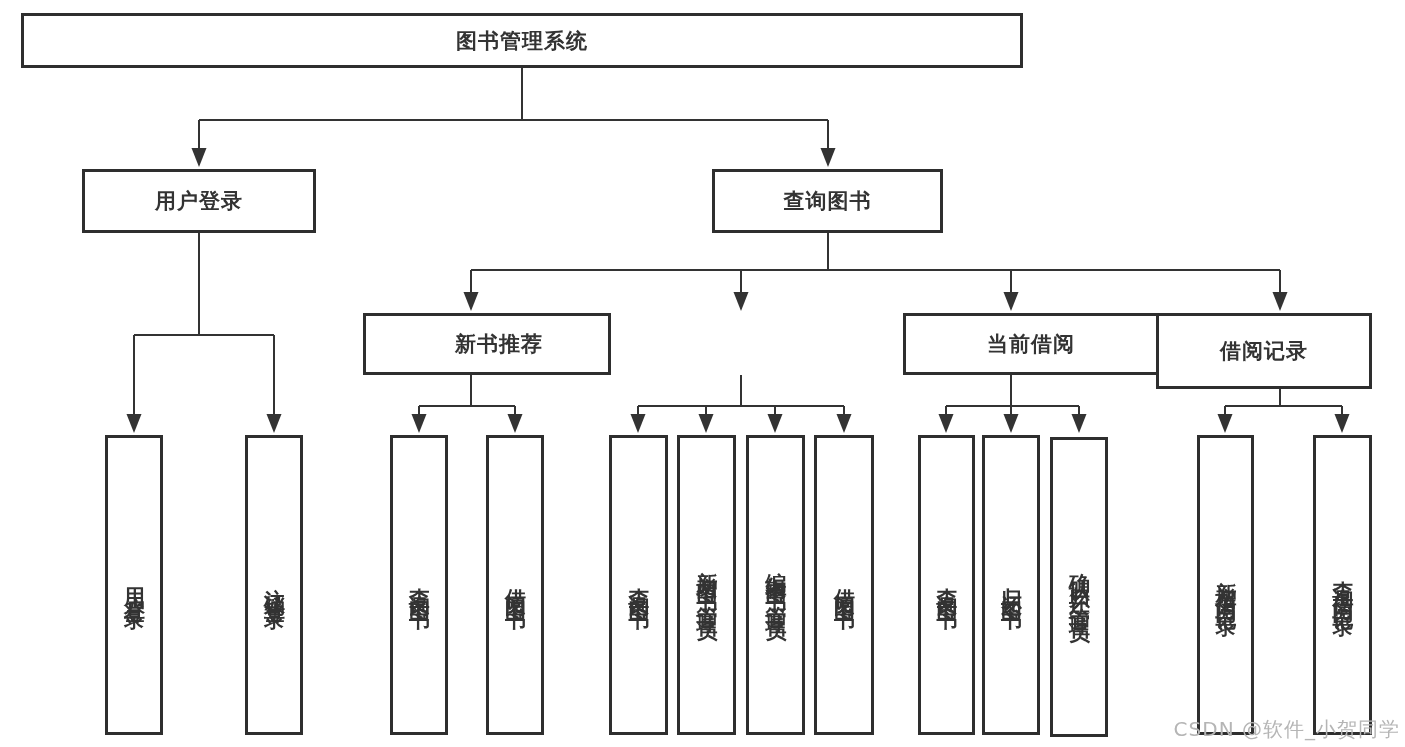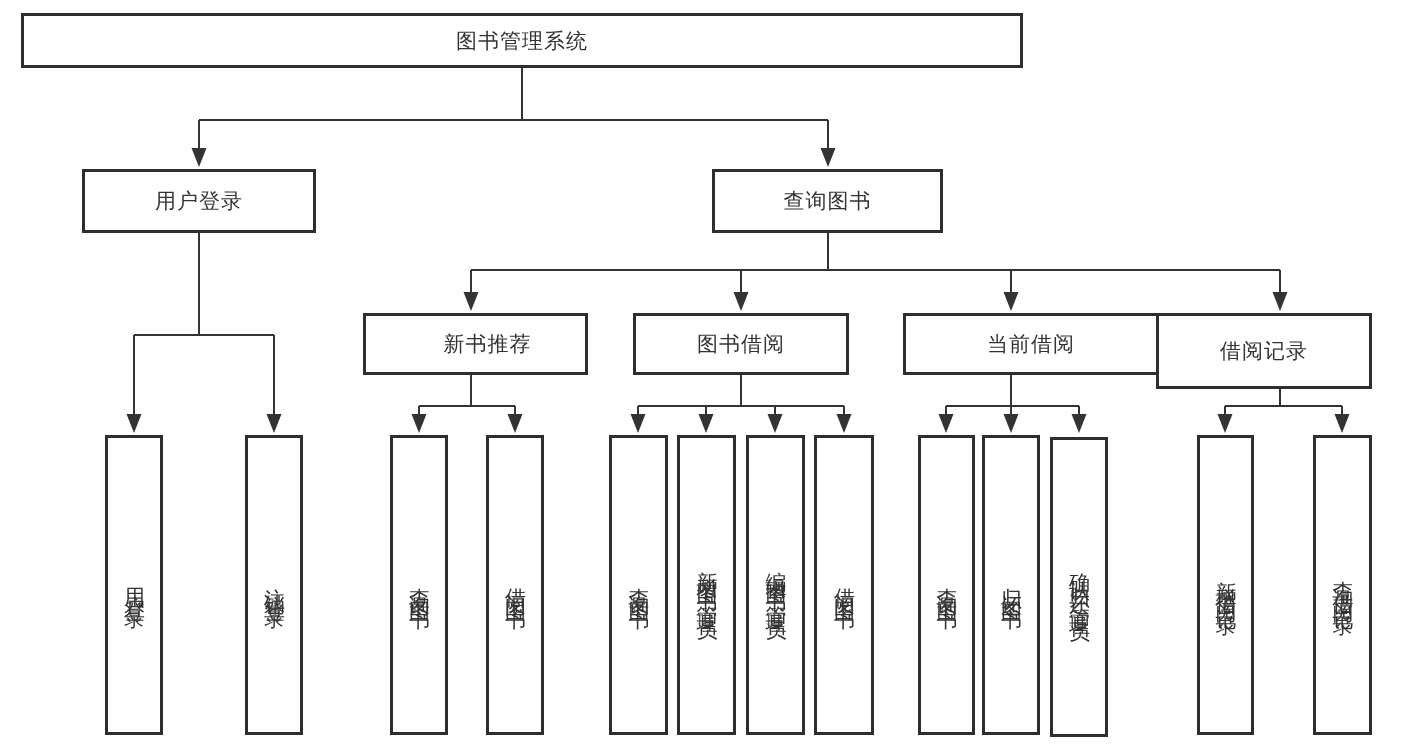--- a/index.html
+++ b/index.html
@@ -27,20 +27,21 @@
     position: absolute;
     box-sizing: border-box;
     background: #ffffff;
     border: 3px solid #2e2e2e;
     color: #333333;
     display: flex;
     align-items: center;
     justify-content: center;
     font-size: 21px;
     text-align: center;
+    font-weight: bold;
   }
   .node.h {
     letter-spacing: 1px;
   }
   .node.v {
     writing-mode: vertical-rl;
     text-orientation: mixed;
     letter-spacing: 7px;
     line-height: 1;
   }
@@ -127,22 +128,21 @@
       <polygon points="1217.5,414 1232.5,414 1225,433"></polygon>
       <polygon points="1334.5,414 1349.5,414 1342,433"></polygon>
     </g>
   </svg>
 
   <div class="node h" style="left:21px; top:13px; width:1002px; height:55px;">图书管理系统</div>
 
   <div class="node h" style="left:82px; top:169px; width:234px; height:64px;">用户登录</div>
   <div class="node h" style="left:712px; top:169px; width:231px; height:64px;">查询图书</div>
 
-  <div class="node h" style="left:363px; top:313px; width:225px; height:62px;padding-left:24px;">新书推荐</div>
-  <div class="node h" style="left:633px; top:313px; width:216px; height:62px;">图书借阅</div>
+  <div class="node h" style="left:363px; top:313px; width:248px; height:62px;padding-left:24px;">新书推荐</div>
   <div class="node h" style="left:903px; top:313px; width:256px; height:62px;">当前借阅</div>
   <div class="node h" style="left:1156px; top:313px; width:216px; height:76px;">借阅记录</div>
 
   <div class="node v" style="left:105px; top:435px; width:58px; height:300px;">用户登录</div>
   <div class="node v" style="left:245px; top:435px; width:58px; height:300px;">注销登录</div>
 
   <div class="node v" style="left:390px; top:435px; width:58px; height:300px;">查询图书</div>
   <div class="node v" style="left:486px; top:435px; width:58px; height:300px;">借阅图书</div>
 
   <div class="node v" style="left:609px; top:435px; width:59px; height:300px;">查询图书</div>
@@ -150,14 +150,15 @@
   <div class="node v" style="left:746px; top:435px; width:59px; height:300px;">编辑图书（管理员）</div>
   <div class="node v" style="left:814px; top:435px; width:60px; height:300px;">借阅图书</div>
 
   <div class="node v" style="left:918px; top:435px; width:57px; height:300px;">查询图书</div>
   <div class="node v" style="left:982px; top:435px; width:58px; height:300px;">归还图书</div>
   <div class="node v" style="left:1050px; top:437px; width:58px; height:300px;">确认归还（管理员）</div>
 
   <div class="node v" style="left:1197px; top:435px; width:57px; height:300px;">新增借阅记录</div>
   <div class="node v" style="left:1313px; top:435px; width:59px; height:300px;">查询借阅记录</div>
 
+  <div class="watermark">CSDN @软件_小贺同学</div>
 
 </div>
 
 </body></html>

